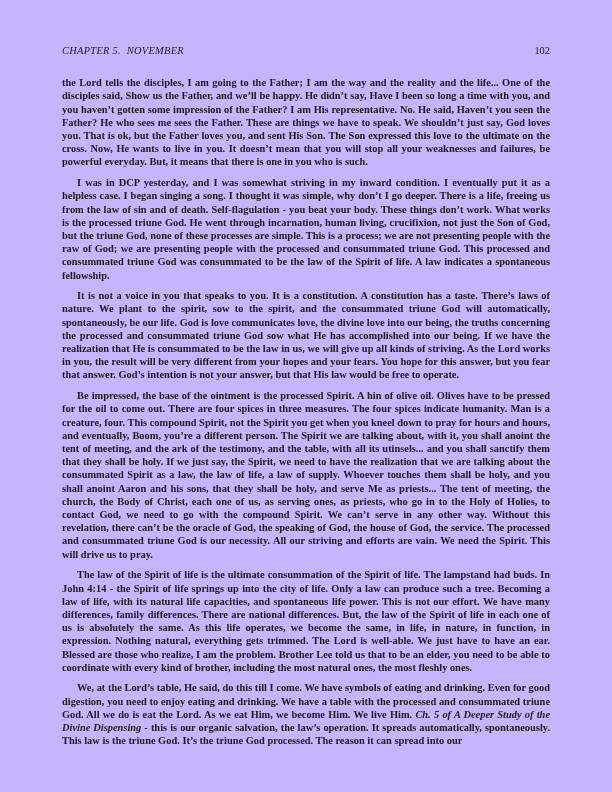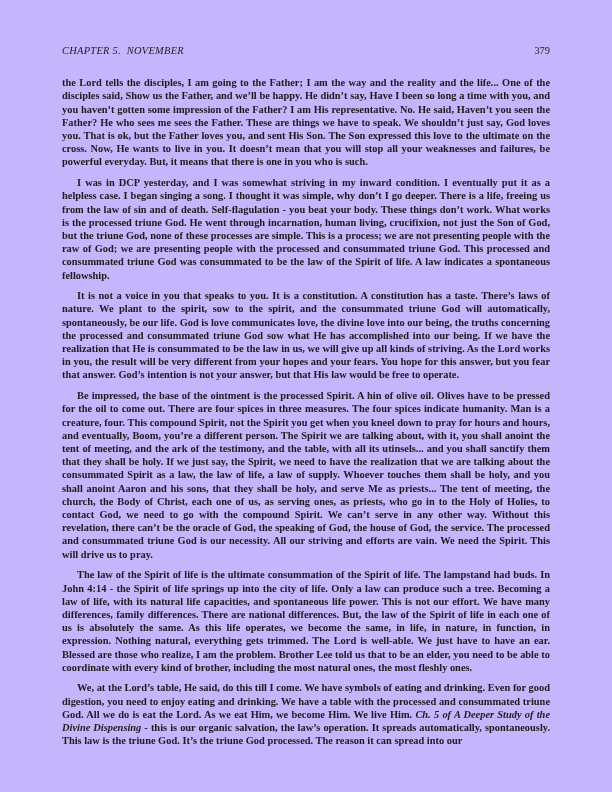--- a/index.html
+++ b/index.html
@@ -45,21 +45,21 @@
   .cite {
     font-style: italic;
   }
 </style>
 </head>
 <body>
 
 <div class="page">
   <div class="running-header">
     <span class="chapter">CHAPTER 5.&nbsp;&nbsp;NOVEMBER</span>
-    <span class="pagenum">379</span>
+    <span class="pagenum">102</span>
   </div>
 
   <div class="body-text">
     <p class="no-indent">the Lord tells the disciples, I am going to the Father; I am the way and the reality and the life... One of the disciples said, Show us the Father, and we’ll be happy. He didn’t say, Have I been so long a time with you, and you haven’t gotten some impression of the Father? I am His representative. No. He said, Haven’t you seen the Father? He who sees me sees the Father. These are things we have to speak. We shouldn’t just say, God loves you. That is ok, but the Father loves you, and sent His Son. The Son expressed this love to the ultimate on the cross. Now, He wants to live in you. It doesn’t mean that you will stop all your weaknesses and failures, be powerful everyday. But, it means that there is one in you who is such.</p>
 
     <p>I was in DCP yesterday, and I was somewhat striving in my inward condition. I eventually put it as a helpless case. I began singing a song. I thought it was simple, why don’t I go deeper. There is a life, freeing us from the law of sin and of death. Self-flagulation - you beat your body. These things don’t work. What works is the processed triune God. He went through incarnation, human living, crucifixion, not just the Son of God, but the triune God, none of these processes are simple. This is a process; we are not presenting people with the raw of God; we are presenting people with the processed and consummated triune God. This processed and consummated triune God was consummated to be the law of the Spirit of life. A law indicates a spontaneous fellowship.</p>
 
     <p>It is not a voice in you that speaks to you. It is a constitution. A constitution has a taste. There’s laws of nature. We plant to the spirit, sow to the spirit, and the consummated triune God will automatically, spontaneously, be our life. God is love communicates love, the divine love into our being, the truths concerning the processed and consummated triune God sow what He has accomplished into our being. If we have the realization that He is consummated to be the law in us, we will give up all kinds of striving. As the Lord works in you, the result will be very different from your hopes and your fears. You hope for this answer, but you fear that answer. God’s intention is not your answer, but that His law would be free to operate.</p>
 
     <p>Be impressed, the base of the ointment is the processed Spirit. A hin of olive oil. Olives have to be pressed for the oil to come out. There are four spices in three measures. The four spices indicate humanity. Man is a creature, four. This compound Spirit, not the Spirit you get when you kneel down to pray for hours and hours, and eventually, Boom, you’re a different person. The Spirit we are talking about, with it, you shall anoint the tent of meeting, and the ark of the testimony, and the table, with all its utinsels... and you shall sanctify them that they shall be holy. If we just say, the Spirit, we need to have the realization that we are talking about the consummated Spirit as a law, the law of life, a law of supply. Whoever touches them shall be holy, and you shall anoint Aaron and his sons, that they shall be holy, and serve Me as priests... The tent of meeting, the church, the Body of Christ, each one of us, as serving ones, as priests, who go in to the Holy of Holies, to contact God, we need to go with the compound Spirit. We can’t serve in any other way. Without this revelation, there can’t be the oracle of God, the speaking of God, the house of God, the service. The processed and consummated triune God is our necessity. All our striving and efforts are vain. We need the Spirit. This will drive us to pray.</p>

